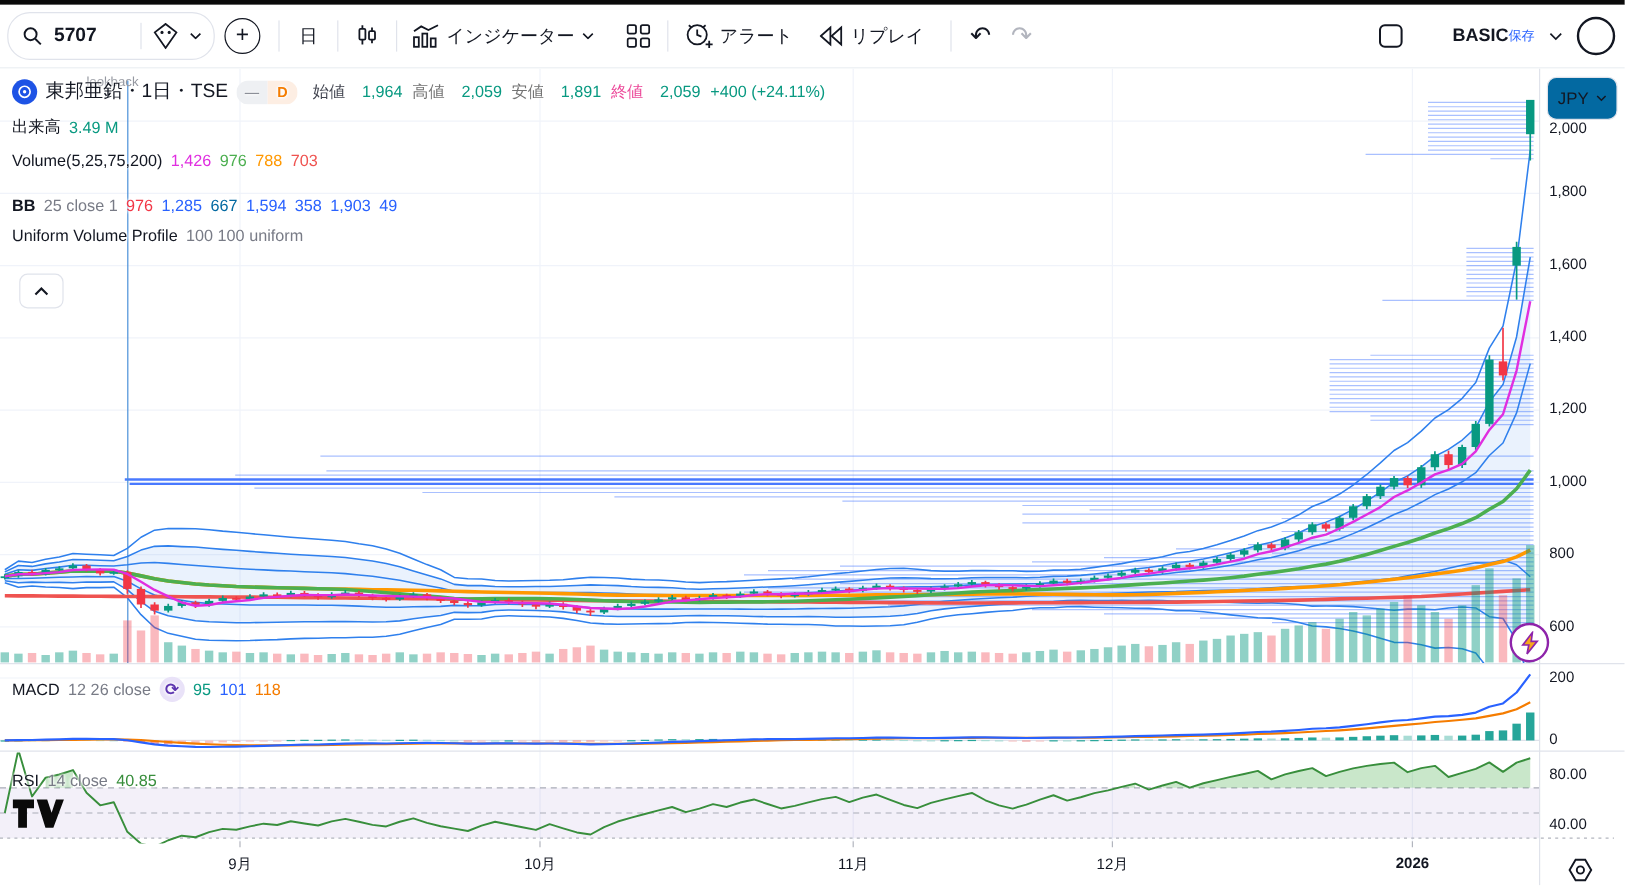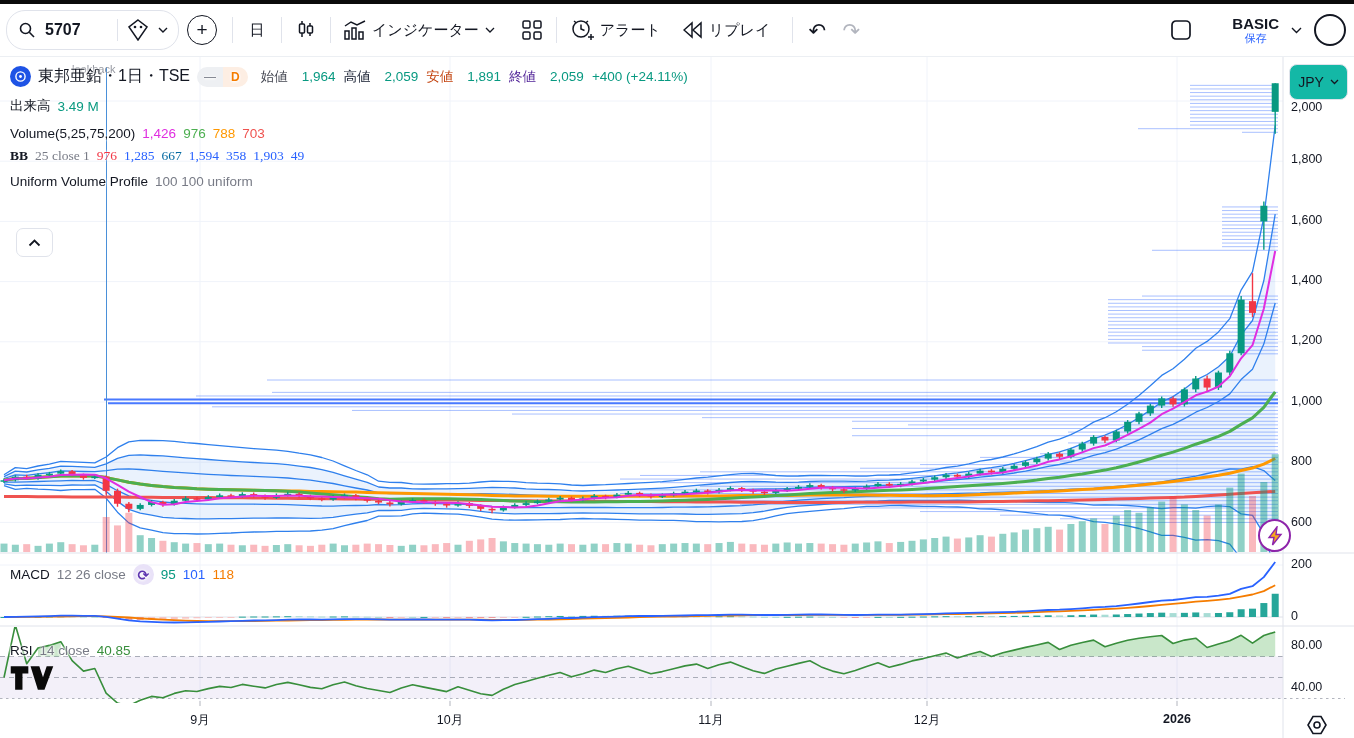--- a/index.html
+++ b/index.html
@@ -17,21 +17,21 @@
   .searchbox .sb-div{width:1px;height:22px;background:#e0e3eb;}
   .iconbtn{display:flex;align-items:center;justify-content:center;height:38px;min-width:34px;
            border:none;background:none;cursor:pointer;border-radius:6px;gap:6px;padding:0 6px;
            font-family:inherit;font-size:15px;color:#131722;flex:none;}
   .circlebtn{width:30px;height:30px;border:1.6px solid #131722;border-radius:50%;display:flex;
              align-items:center;justify-content:center;font-size:19px;font-weight:400;background:none;
              cursor:pointer;color:#131722;margin:0 8px;flex:none;}
   .undo{font-size:21px;line-height:1;}
   .redo{font-size:21px;line-height:1;color:#b2b5be;}
   .right-cluster{margin-left:auto;display:flex;align-items:center;gap:12px;padding-right:2px;}
-  .basic-block{display:flex;flex-direction:column;align-items:center;line-height:1.1;cursor:pointer;}
+  .basic-block{display:flex;flex-direction:row;align-items:center;line-height:1.1;cursor:pointer;}
   .basic-block .plan{font-weight:bold;font-size:15px;color:#131722;}
   .basic-block .save{font-size:11px;color:#2962ff;}
   .avatar-cut{width:28px;height:28px;border:2px solid #131722;border-radius:50%;flex:none;}
   
   #chart-svg{position:absolute;top:57px;left:0;}
   .lookback{position:absolute;left:72px;top:63px;font-size:11px;color:#9598a1;z-index:1;}
   .legend{position:absolute;left:10px;z-index:2;font-size:13.5px;
           text-shadow:0 0 3px #fff,0 0 3px #fff,0 1px 3px #fff;}
   .lrow{display:flex;align-items:center;gap:7px;white-space:nowrap;}
   .sym-title{font-size:16px;color:#131722;}
@@ -40,21 +40,21 @@
   .pill{display:flex;align-items:center;border-radius:10px;overflow:hidden;height:20px;font-size:12px;}
   .pill .eye{background:#eef0f3;color:#787b86;padding:0 7px;height:100%;display:flex;align-items:center;}
   .pill .ival{background:#fdeee3;color:#f57c00;font-weight:bold;padding:0 8px;height:100%;display:flex;align-items:center;}  .dgrey{color:#787b86;}
   .teal{color:#089981;}
   .vspan{margin-left:14px;}
   .collapse-btn{position:absolute;left:16px;top:228px;width:37px;height:29px;border:1px solid #e0e3eb;
                 border-radius:7px;background:#fff;cursor:pointer;display:flex;align-items:center;
                 justify-content:center;z-index:2;}
   
   .jpy-btn{position:absolute;left:1289px;top:64px;width:57px;height:34px;border:1px solid #e0e3eb;
-           border-radius:8px;background:#14b8a6;display:flex;align-items:center;justify-content:center;
+           border-radius:8px;background:#0369a1;display:flex;align-items:center;justify-content:center;
            gap:6px;font-size:14px;color:#131722;cursor:pointer;z-index:3;}
   .ax-label{position:absolute;left:1291px;font-size:12.5px;color:#131722;z-index:2;}
   .t-label{position:absolute;top:712px;transform:translateX(-50%);font-size:12.5px;color:#131722;z-index:2;}
   .t-label.bold{font-weight:bold;}
   .gear{position:absolute;left:1305px;top:713px;z-index:3;cursor:pointer;}
   .flash-btn{position:absolute;left:1258px;top:519px;width:33px;height:33px;border-radius:50%;
              background:#fff;border:2.5px solid #8e24aa;display:flex;align-items:center;justify-content:center;
              z-index:3;cursor:pointer;box-sizing:border-box;}
   .macd-legend{top:564px;}
   .rsi-legend{top:643px;}
@@ -761,40 +761,40 @@
           <circle cx="6.5" cy="6.5" r="1.4" fill="#fff"></circle>
         </svg>
     </span>
     <span class="sym-title">東邦亜鉛・1日・TSE</span>
     <span class="pill">
       <span class="eye">—</span>
       <span class="ival">D</span>
     </span>
     <span id="ohlc-row" class="lrow" style="gap:8px;margin-left:6px;">
         <span style="white-space: nowrap;"><span style="color: rgb(67, 70, 81);">始値</span><span class="vspan" style="color: rgb(8, 153, 129);">1,964</span></span>
-        <span style="white-space: nowrap;"><span style="color: #0f172a;">高値</span><span class="vspan" style="color: rgb(8, 153, 129);">2,059</span></span>
-        <span style="white-space: nowrap;"><span style="color: #c2410c;">安値</span><span class="vspan" style="color: rgb(8, 153, 129);">1,891</span></span>
-        <span style="white-space: nowrap;"><span style="color: #4c1d95;">終値</span><span class="vspan" style="color: rgb(8, 153, 129);">2,059</span></span>
+        <span style="white-space: nowrap;"><span style="color: #737373;">高値</span><span class="vspan" style="color: rgb(8, 153, 129);">2,059</span></span>
+        <span style="white-space: nowrap;"><span style="color: #737373;">安値</span><span class="vspan" style="color: rgb(8, 153, 129);">1,891</span></span>
+        <span style="white-space: nowrap;"><span style="color: #ec4899;">終値</span><span class="vspan" style="color: rgb(8, 153, 129);">2,059</span></span>
         <span style="color: rgb(8, 153, 129);">+400 (+24.11%)</span>
       </span>
   </div>
   <div class="lrow" style="margin-top:10px;">
     <span>出来高</span>
     <span class="teal">3.49 M</span>
   </div>
   <div class="lrow" style="margin-top:11px;">
     <span>Volume(5,25,75,200)</span>
     <span id="multima-vals" class="lrow">
         <span style="color: rgb(224, 46, 224);">1,426</span>
         <span style="color: rgb(76, 175, 80);">976</span>
         <span style="color: rgb(255, 152, 0);">788</span>
         <span style="color: rgb(239, 83, 80);">703</span>
       </span>
   </div>
-  <div class="lrow" style="margin-top:7px;font-family:Liberation Serif, serif;">
+  <div class="lrow" style="margin-top:23px;">
     <span style="font-weight:bold;">BB</span>
     <span class="dgrey">25 close 1</span>
     <span id="bb-vals" class="lrow">
         <span style="color: rgb(242, 54, 69);">976</span>
         <span style="color: rgb(41, 98, 255);">1,285</span>
         <span style="color: #0369a1;">667</span>
         <span style="color: rgb(41, 98, 255);">1,594</span>
         <span style="color: rgb(41, 98, 255);">358</span>
         <span style="color: rgb(41, 98, 255);">1,903</span>
         <span style="color: rgb(41, 98, 255);">49</span>

